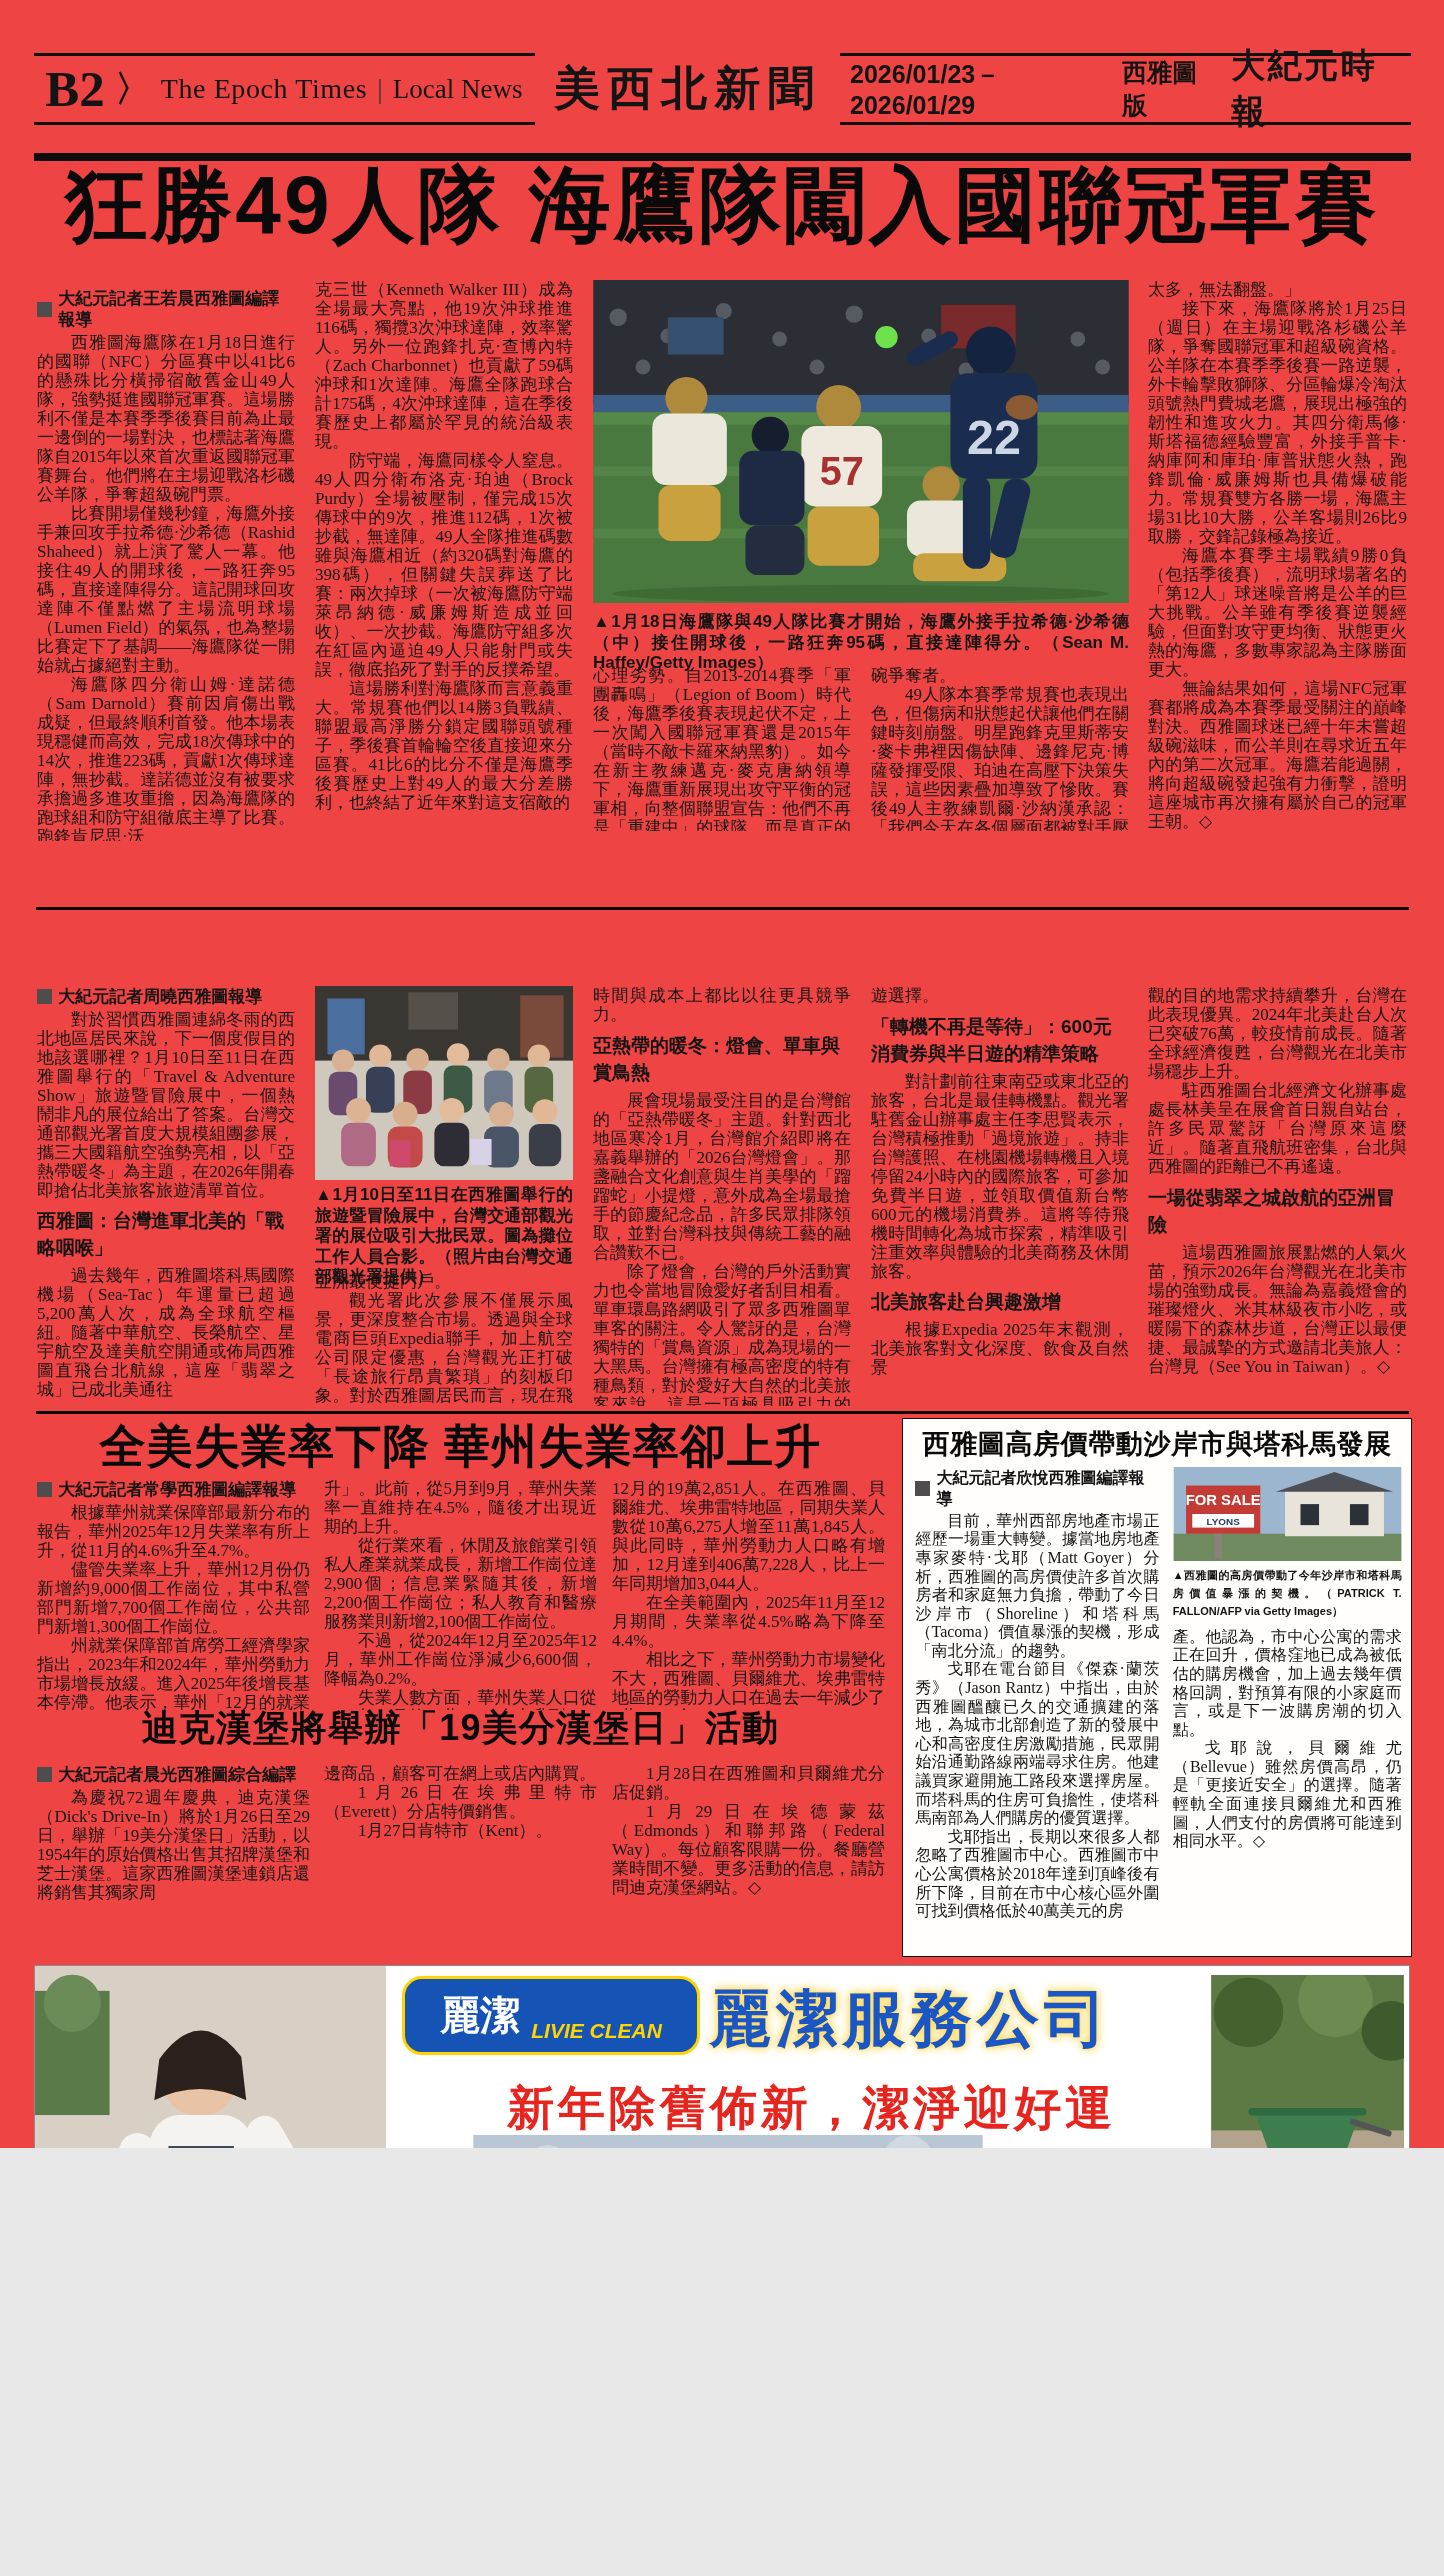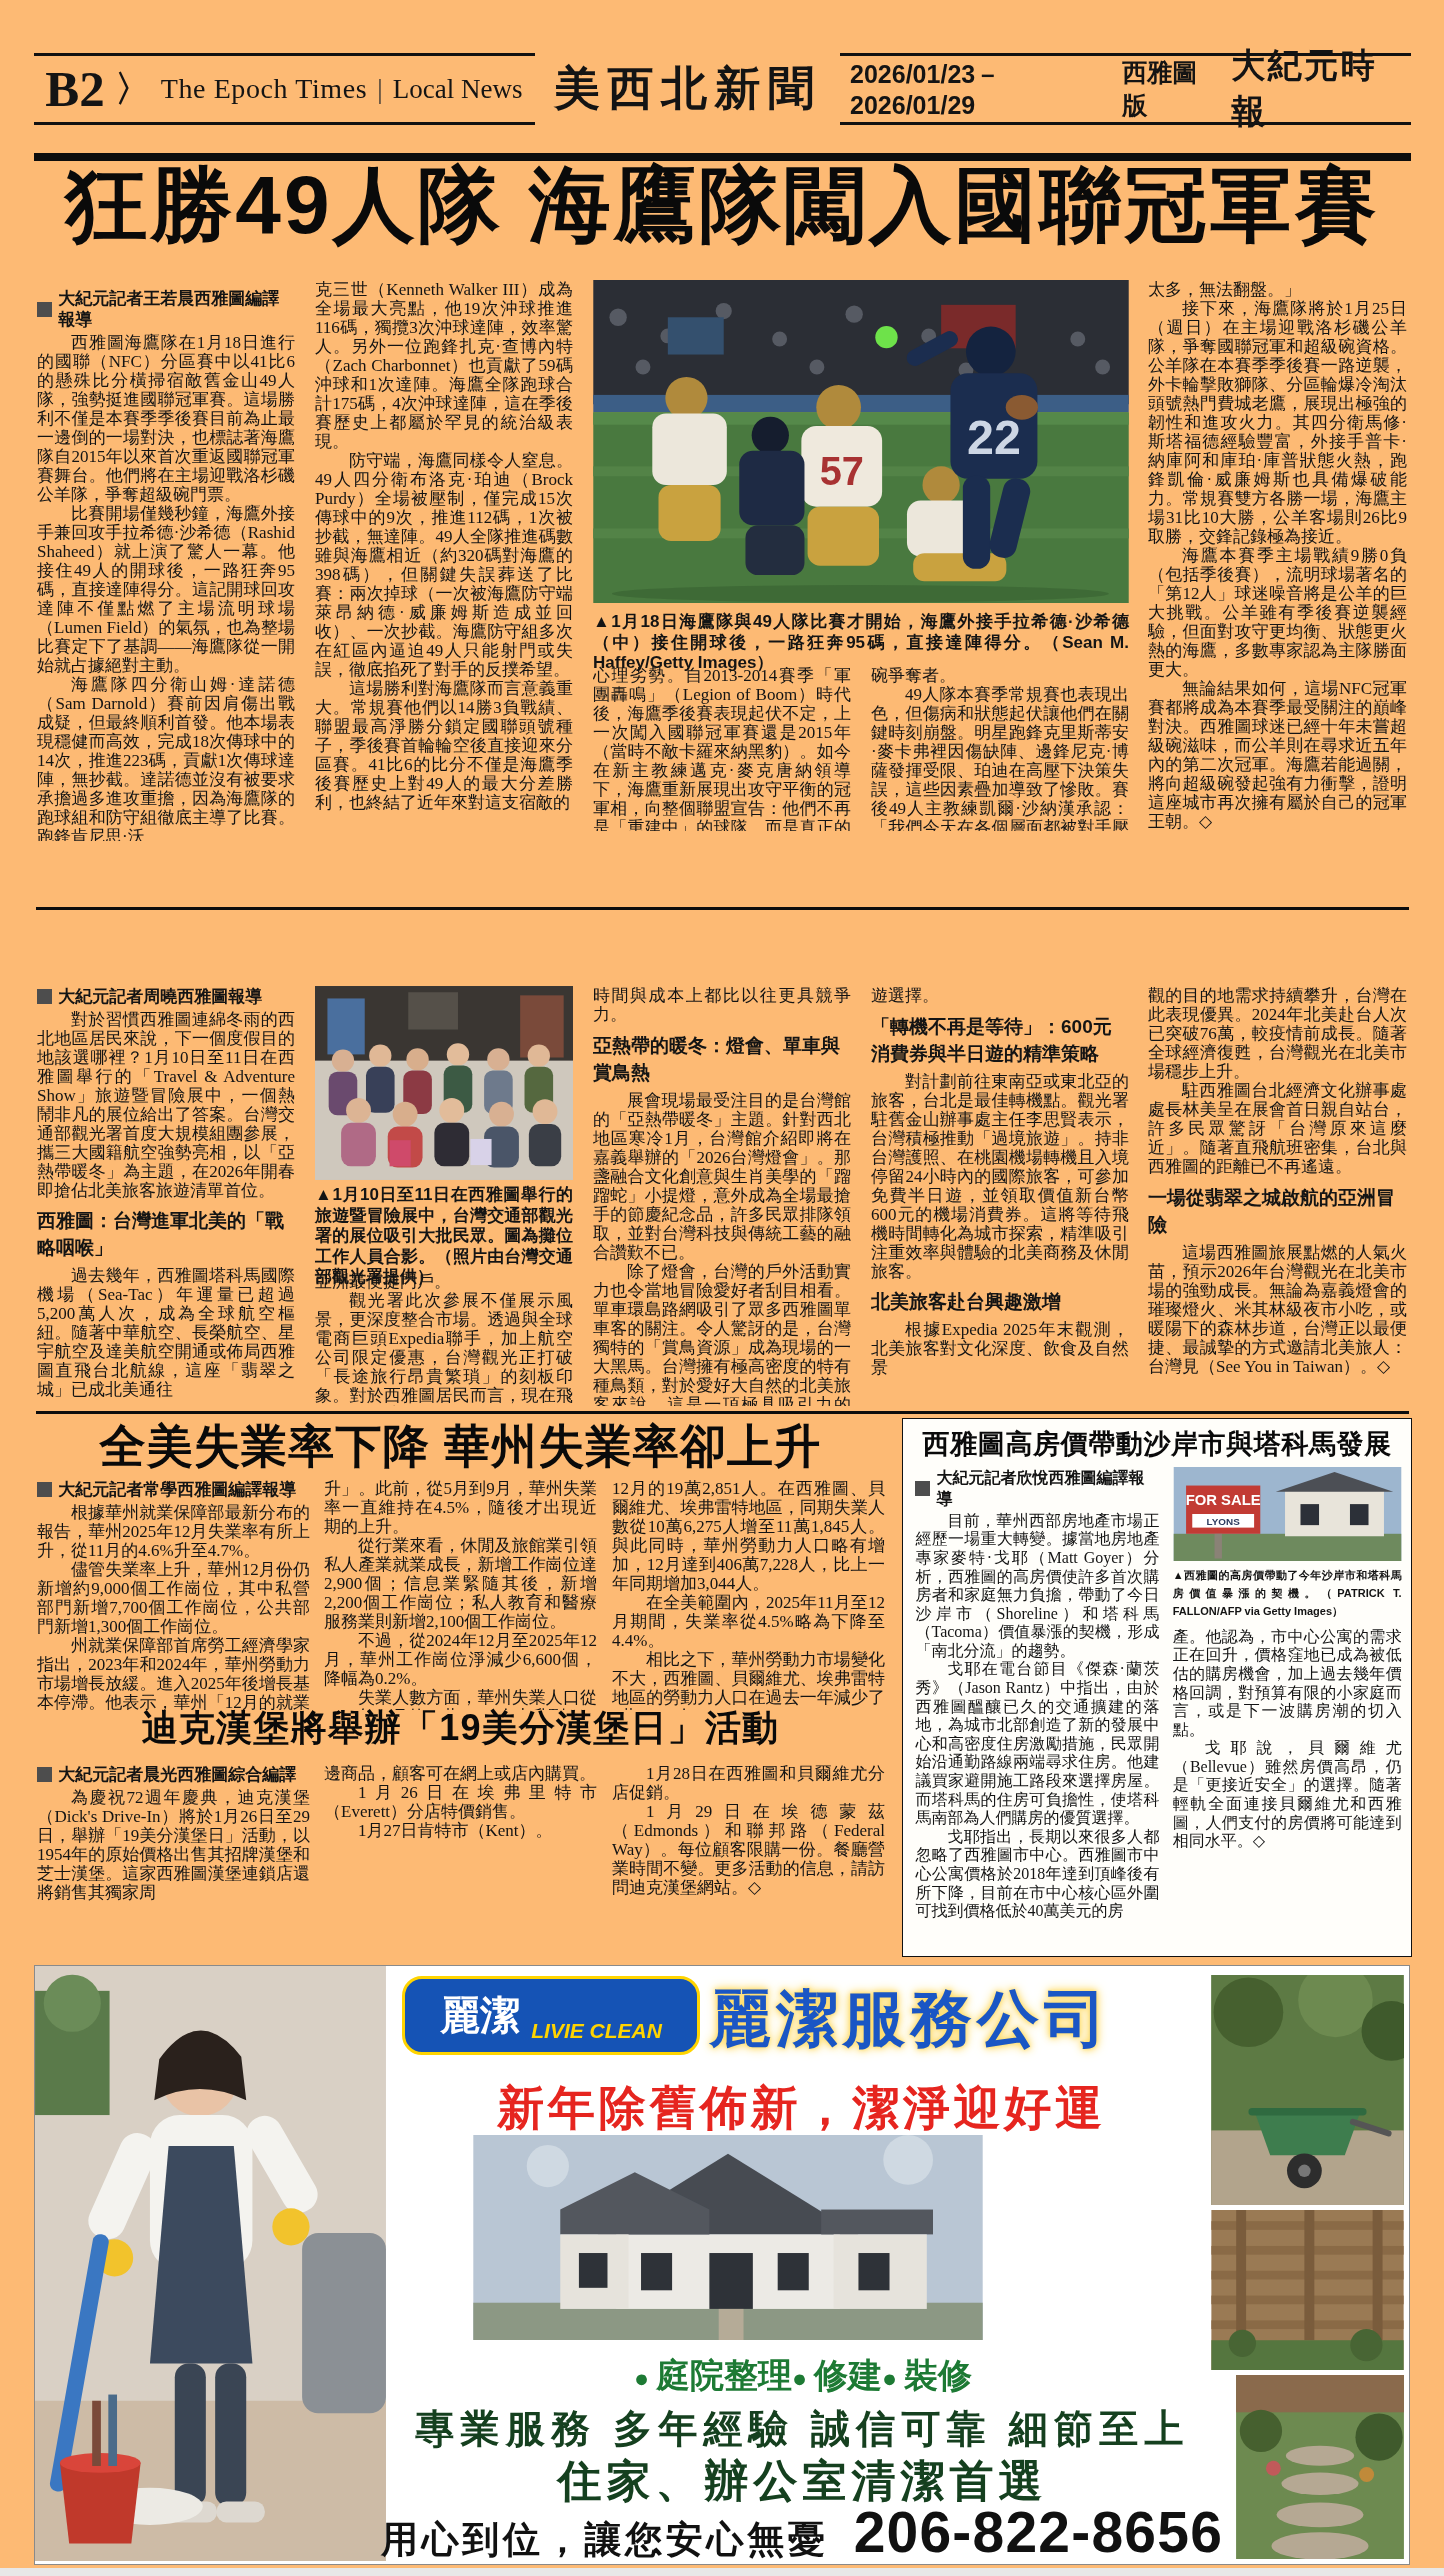--- a/index.html
+++ b/index.html
@@ -1,16 +1,16 @@
 <!DOCTYPE html>
 <html style="font-size:10px"><head>
 <meta charset="utf-8">
 <style>
   html,body{margin:0;padding:0;background:#e8e8e8;}
-  .page{position:relative;width:1445px;height:2568px;background:#fdba74;color:#141414;
+  .page{position:relative;width:1445px;height:2148px;background:#ef4444;color:#141414;
         font-family:"Liberation Serif","DejaVu Serif",serif;overflow:hidden;}
   .abs{position:absolute;}
   .rule{position:absolute;background:#0d0d0d;}
   
   .hdr{display:flex;align-items:stretch;}
   .hdr-left,.hdr-right{border-top:3.1px solid #111;border-bottom:3.1px solid #111;display:flex;align-items:center;}
   .hdr-left{width:479px;gap:10px;padding:0 11.2px;}
   .hdr-right{flex:1;justify-content:flex-end;gap:16px;padding:0 10px;}
   .pg-label{font-size:51px;font-weight:bold;line-height:1;}
   .chev{font-size:36px;font-weight:bold;}
@@ -401,21 +401,21 @@
         <rect x="118" y="690" width="14" height="115" fill="#4a6b8a"></rect>
       </g>
     </svg>
 
     <div class="abs ad-logo" style="left:367px;top:10px;width:292px;height:73px;">
       <span class="zh">麗潔</span>
       <span class="en">LIVIE CLEAN</span>
     </div>
     <div class="abs ad-company" style="left:674px;top:11.2px;">麗潔服務公司</div>
 
-    <div class="abs ad-slogan" style="left:369px;top:111px;width:795px;">新年除舊佈新，潔淨迎好運</div>
+    <div class="abs ad-slogan" style="left:379px;top:111px;width:795px;">新年除舊佈新，潔淨迎好運</div>
 
     <svg class="abs photo" style="left:438px;top:169px;" width="510" height="205" viewBox="0 0 820 330">
       <rect width="820" height="330" fill="#b9c6d4"></rect>
       <circle cx="120" cy="50" r="34" fill="#cfd9e2"></circle>
         <circle cx="700" cy="40" r="40" fill="#cfd9e2"></circle>
       <rect y="270" width="820" height="60" fill="#8c9884"></rect>
       <polygon points="410,30 620,160 200,160" fill="#474b52"></polygon>
       <rect x="230" y="160" width="360" height="120" fill="#eceae5"></rect>
       <polygon points="140,120 260,60 380,120 380,160 140,160" fill="#53575e"></polygon>
       <rect x="140" y="160" width="110" height="120" fill="#e6e3dc"></rect>

